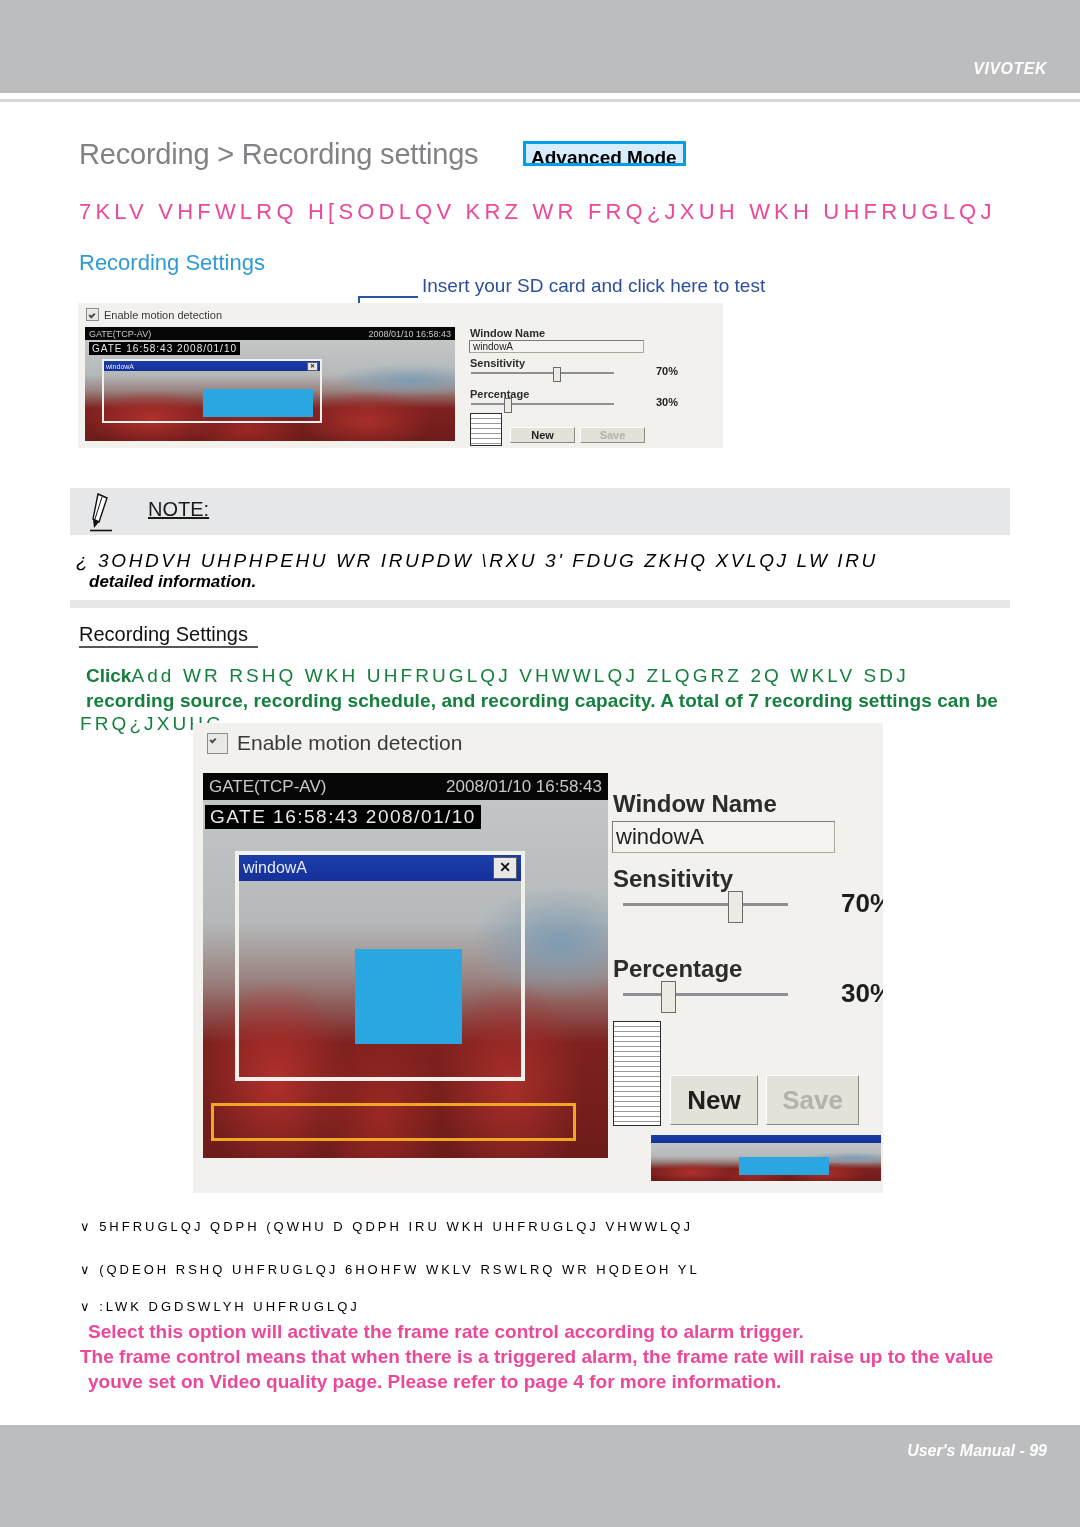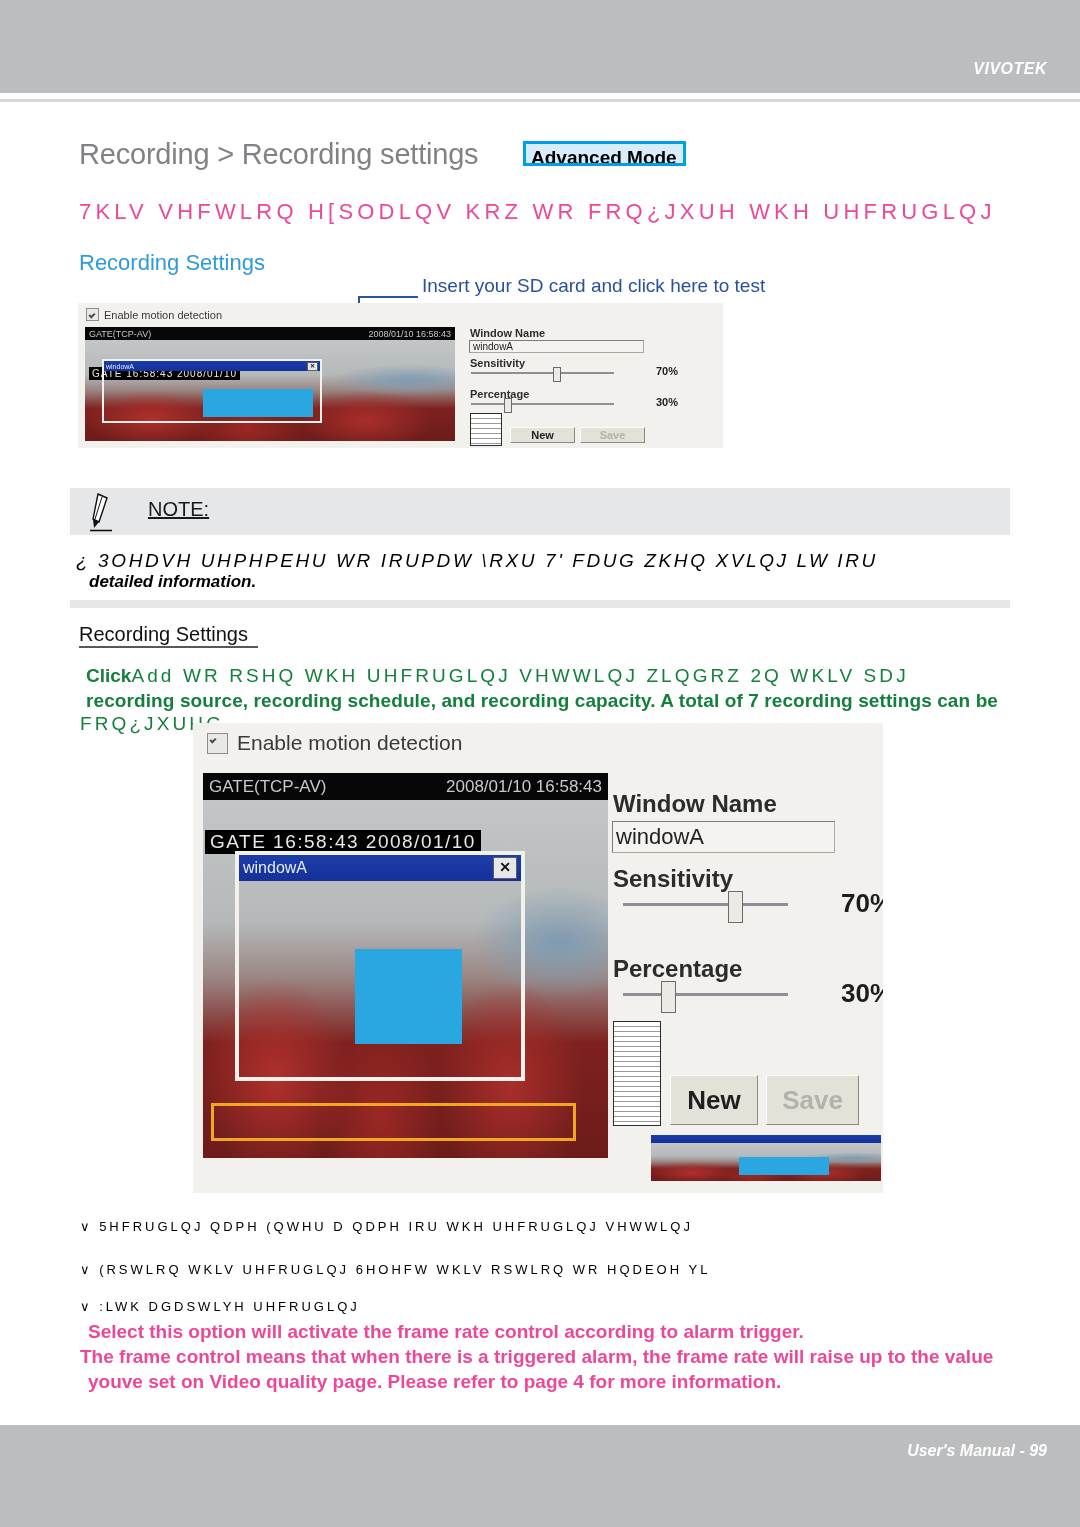--- a/index.html
+++ b/index.html
@@ -177,21 +177,20 @@
     font-family: "Liberation Sans", sans-serif;
     gap: 16px;
   }
   .video-osd-2 {
     position: absolute;
     background: #000;
     color: #e8e8e8;
     box-sizing: border-box;
     white-space: nowrap;
     font-family: "Liberation Sans", sans-serif;
-    margin-top: 25px;
   }
   .video-img {
     position: absolute;
     left: 0;
     width: 100%;
     background:
       radial-gradient(ellipse 26% 40% at 18% 78%, #b0302c 0%, rgba(176,48,44,0) 70%),
       radial-gradient(ellipse 22% 36% at 44% 88%, #9c2824 0%, rgba(156,40,36,0) 70%),
       radial-gradient(ellipse 26% 42% at 76% 80%, #a82e2a 0%, rgba(168,46,42,0) 70%),
       radial-gradient(ellipse 30% 22% at 88% 40%, #7f9bb2 0%, rgba(127,155,178,0) 72%),
@@ -492,21 +491,21 @@
 </div>
 
 <div class="note-head"></div>
 <svg class="note-pencil" viewBox="0 0 26 40">
   <path d="M8 2 L17 6 L9 30 L3 27 Z" fill="#ffffff" stroke="#111" stroke-width="1.4"></path>
   <path d="M9 30 L3 27 L4 36 Z" fill="#111"></path>
   <line x1="12" y1="5" x2="5" y2="27" stroke="#111" stroke-width="1"></line>
   <line x1="0" y1="38.5" x2="22" y2="38.5" stroke="#111" stroke-width="1.6"></line>
 </svg>
 <div class="note-title">NOTE:</div>
-<div class="note-body-1">¿ 3OHDVH UHPHPEHU WR IRUPDW \RXU 7' FDUG ZKHQ XVLQJ LW IRU</div>
+<div class="note-body-1">¿ 3OHDVH UHPHPEHU WR IRUPDW \RXU 3' FDUG ZKHQ XVLQJ LW IRU</div>
 <div class="note-body-2">detailed information.</div>
 <div class="note-footrule"></div>
 
 <div class="sub-head">Recording Settings</div>
 <div class="sub-head-rule"></div>
 
 <div class="para-line pl1"><b>Click</b><span>Add  WR RSHQ WKH UHFRUGLQJ VHWWLQJ ZLQGRZ  2Q WKLV SDJ</span></div>
 <div class="para-line pl2">recording source, recording schedule, and recording capacity. A total of 7 recording settings can be</div>
 <div class="para-line pl3">FRQ¿JXUHG</div>
 
@@ -555,21 +554,21 @@
   </div>
 
   <div class="video-pane" style="left:458px; top:412px; width:230px; height:46px;">
     <div class="mwin-title" style="height:8px;"></div>
     <div class="video-img" style="top:8px; height:38px;"></div>
     <div class="blue-block" style="left:88px; top:22px; width:90px; height:18px;"></div>
   </div>
 </div>
 
 <div class="bullet-line bl1">∨ 5HFRUGLQJ QDPH  (QWHU D QDPH IRU WKH UHFRUGLQJ VHWWLQJ</div>
-<div class="bullet-line bl2">∨ (RSWLRQ WKLV UHFRUGLQJ  6HOHFW WKLV RSWLRQ WR HQDEOH YL</div>
+<div class="bullet-line bl2">∨ (QDEOH RSHQ UHFRUGLQJ  6HOHFW WKLV RSWLRQ WR HQDEOH YL</div>
 <div class="bullet-line bl3">∨ :LWK DGDSWLYH UHFRUGLQJ</div>
 
 <div class="note-txt nt1">Select this option will activate the frame rate control according to alarm trigger.</div>
 <div class="note-txt nt2">The frame control means that when there is a triggered alarm, the frame rate will raise up to the value</div>
 <div class="note-txt nt3">youve set on Video quality page. Please refer to page 4 for more information.</div>
 
 <div class="footer-bar"></div>
 <div class="footer-text">User's Manual - 99</div>
 
 </body></html>

